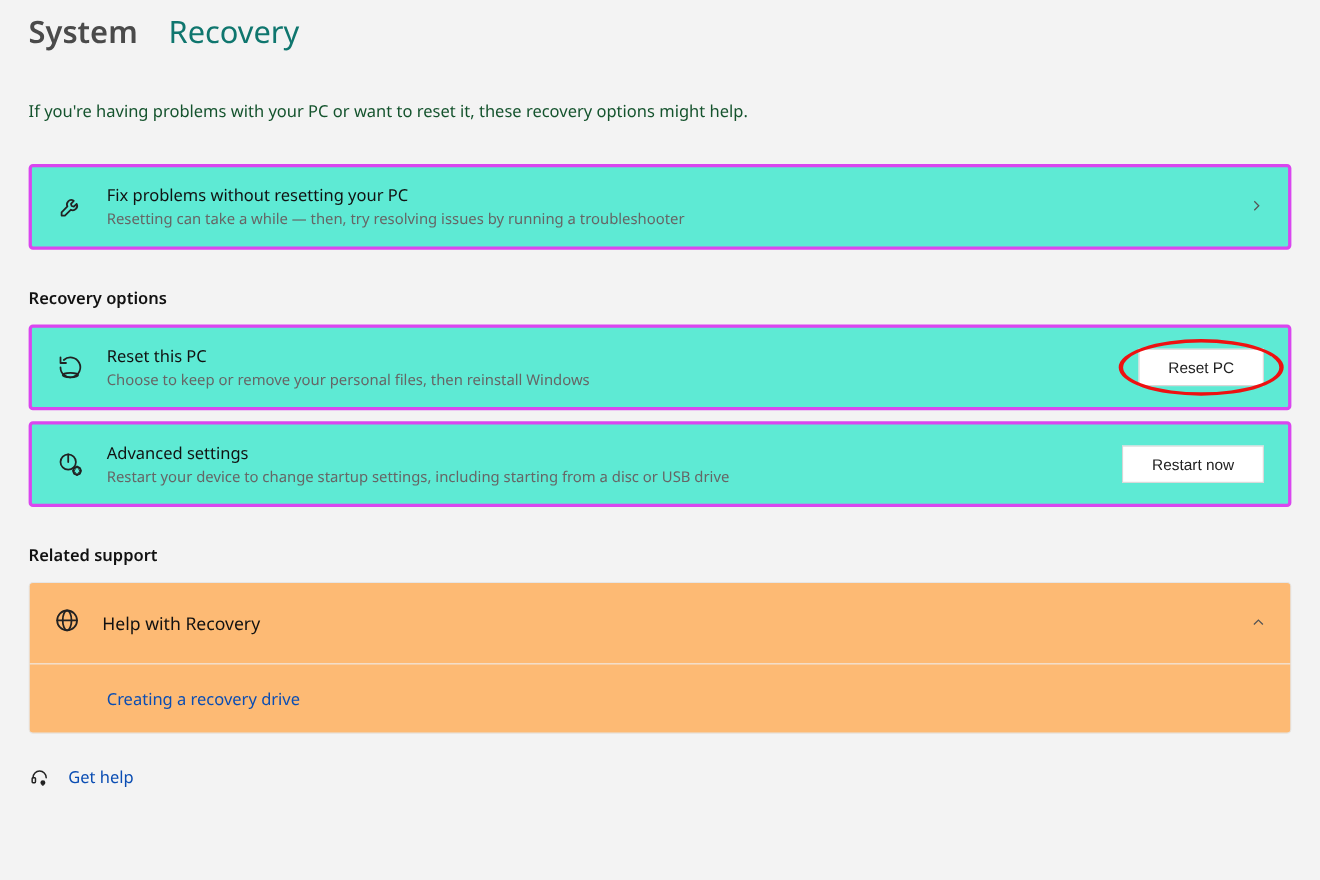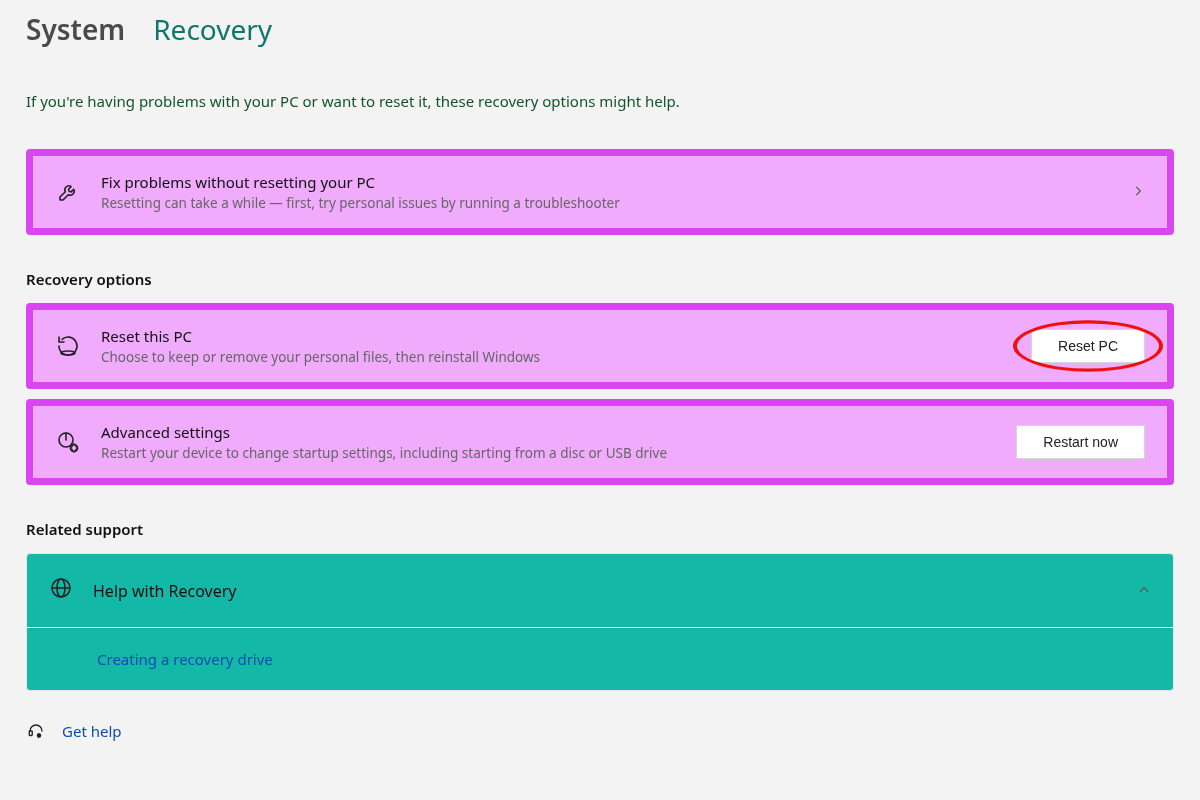--- a/index.html
+++ b/index.html
@@ -22,22 +22,22 @@
   }
   .breadcrumb .parent { color: #4a4a4a; font-weight: 600; }
   .breadcrumb .chev { color: #6b6b6b; font-size: 16px; }
   .breadcrumb .current { color: #0f766e; font-weight: 400; }
   .intro {
     font-size: 15px;
     color: #14532d;
     margin-bottom: 38px;
   }
   .card {
-    background: #f0abfc;
-    border: 7px solid #d946ef;
+    background: #5eead4;
+    border: 3px solid #d946ef;
     border-radius: 4px;
     display: flex;
     align-items: center;
     padding: 16px 22px;
     margin-bottom: 10px;
     gap: 20px;
   }
   .card .icon {
     width: 26px;
     height: 26px;
@@ -74,21 +74,21 @@
   .highlight-ring::after {
     content: "";
     position: absolute;
     left: -18px; top: -16px; right: -18px; bottom: -16px;
     border: 4px solid #e11;
     border-radius: 50%;
     transform: scaleY(0.78);
     pointer-events: none;
   }
   .support-block {
-    background: #14b8a6;
+    background: #fdba74;
     border: 1px solid #e6e6e6;
     border-radius: 4px;
     margin-bottom: 10px;
   }
   .support-header {
     display: flex;
     align-items: center;
     padding: 22px 22px;
     gap: 20px;
     border-bottom: 1px solid #eee;
@@ -120,21 +120,21 @@
 <p class="intro">If you're having problems with your PC or want to reset it, these recovery options might help.</p>
 
 <div class="card">
   <span class="icon">
     <svg viewBox="0 0 24 24" fill="none" stroke="#222" stroke-width="1.6" stroke-linecap="round" stroke-linejoin="round">
       <path d="M14.7 6.3a4 4 0 0 0-5.4 5.4L4 17v3h3l5.3-5.3a4 4 0 0 0 5.4-5.4l-2.6 2.6-2-0.6-0.6-2 2.6-2.6z"></path>
     </svg>
   </span>
   <div class="text">
     <div class="title">Fix problems without resetting your PC</div>
-    <div class="desc">Resetting can take a while — first, try personal issues by running a troubleshooter</div>
+    <div class="desc">Resetting can take a while — then, try resolving issues by running a troubleshooter</div>
   </div>
   <span class="chevron">
     <svg viewBox="0 0 24 24" fill="none" stroke="currentColor" stroke-width="2">
         <polyline points="9 5 16 12 9 19"></polyline>
       </svg>
   </span>
 </div>
 
 <div class="section-heading">Recovery options</div>
 

